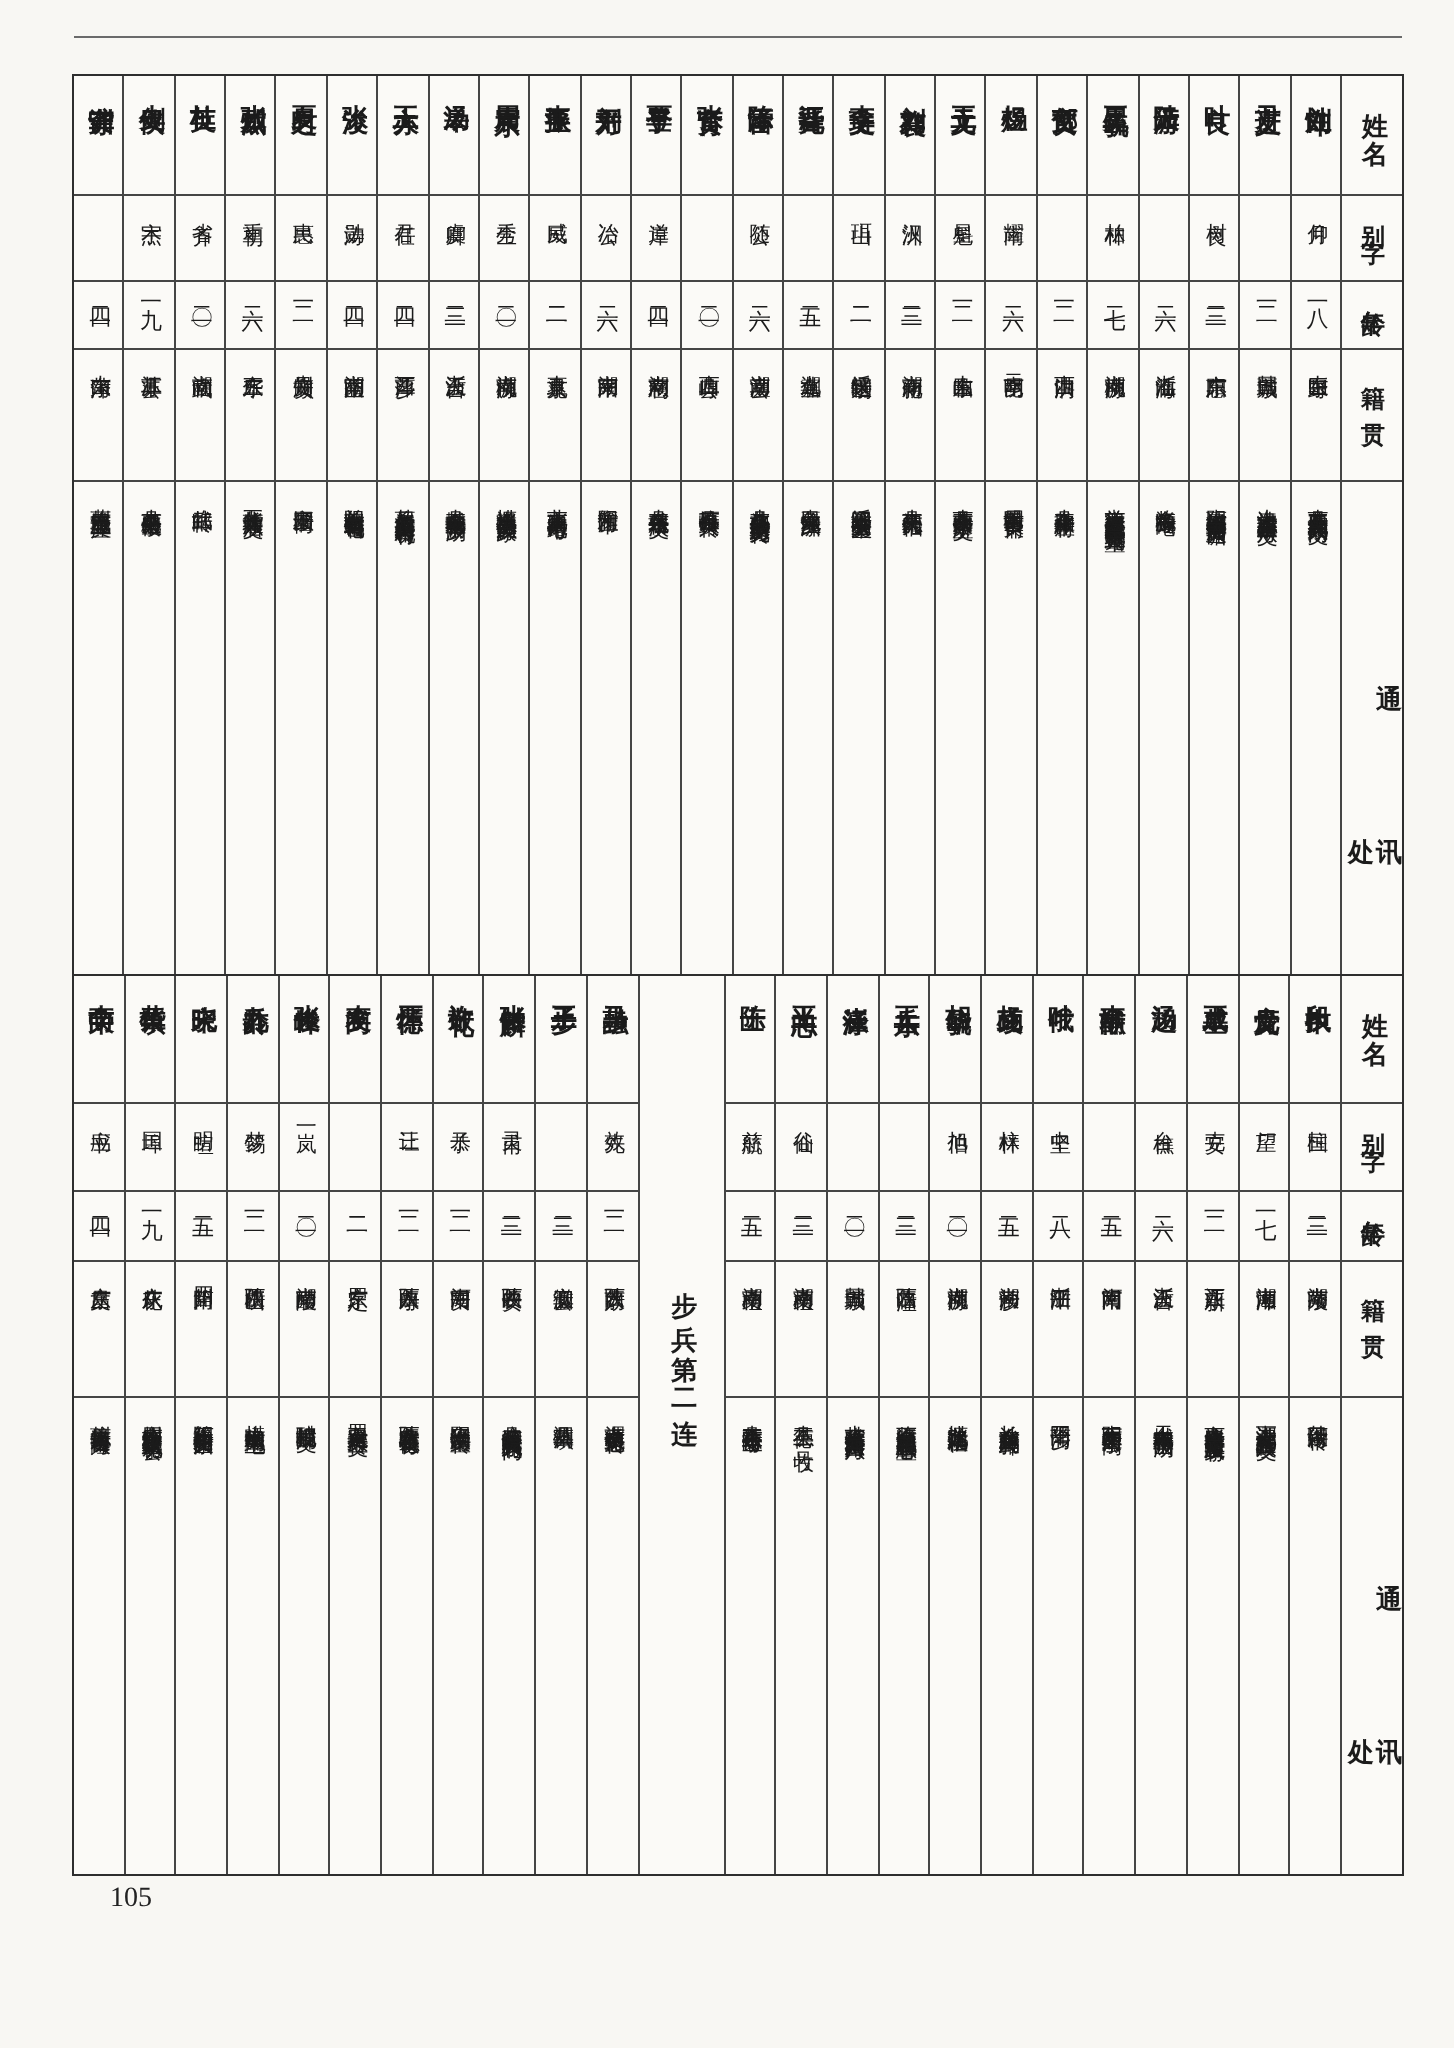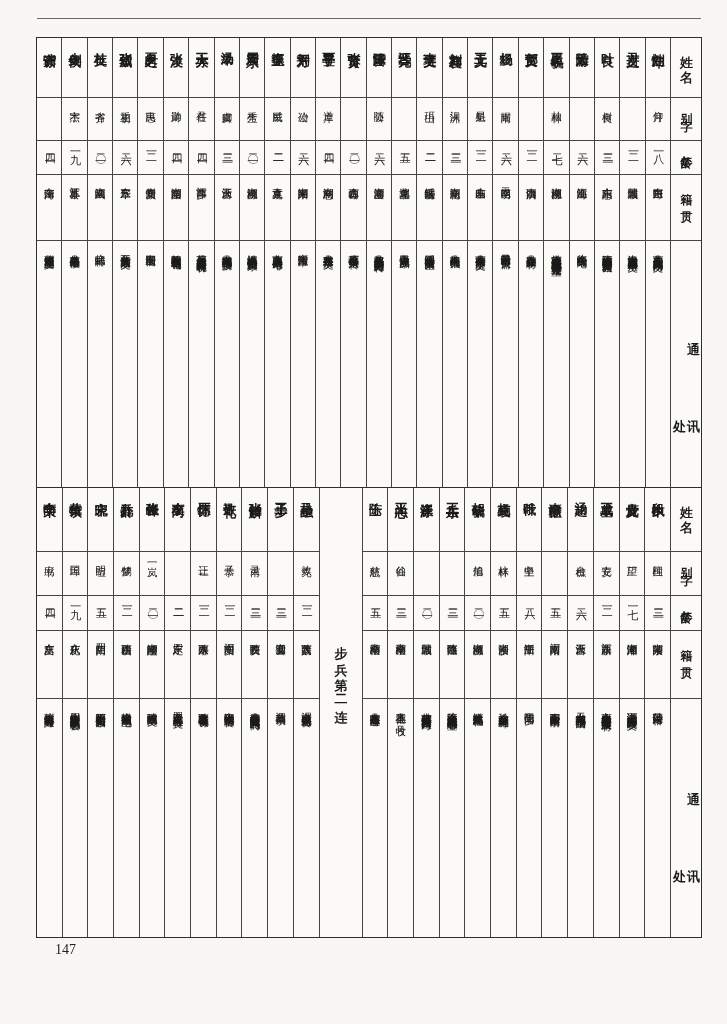--- a/index.html
+++ b/index.html
@@ -930,13 +930,13 @@
           <span class="v">广东文昌</span>
         </div>
     <div class="cell r-addr">
           <span class="v">琼州文昌迈号市协兴隆号</span>
         </div>
   </div>
     </div>
 
 </div>
 
-<div class="pagenum">147</div>
+<div class="pagenum">105</div>
 
 </body></html>

